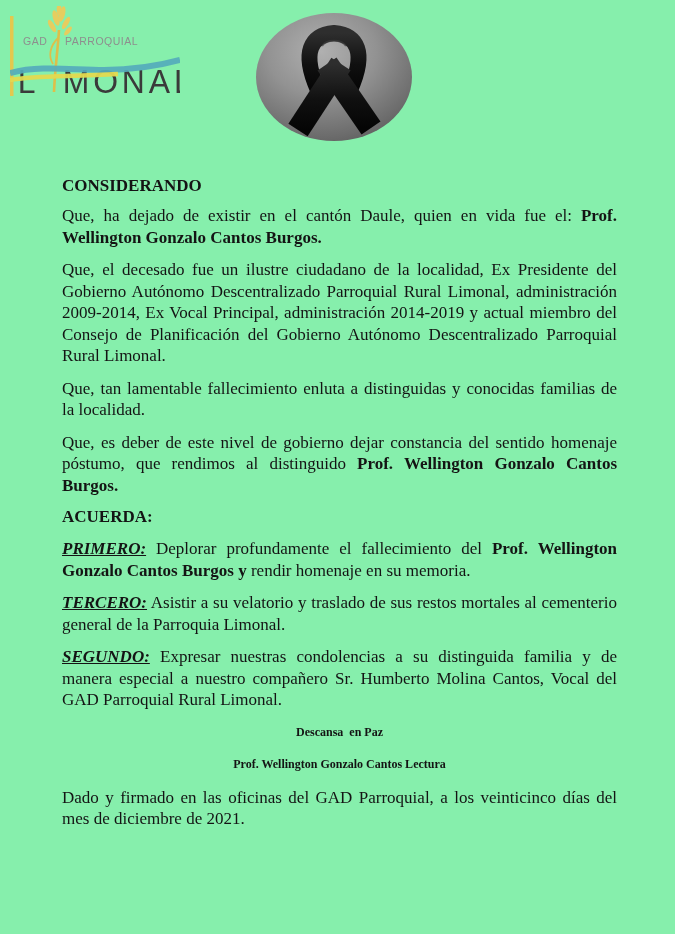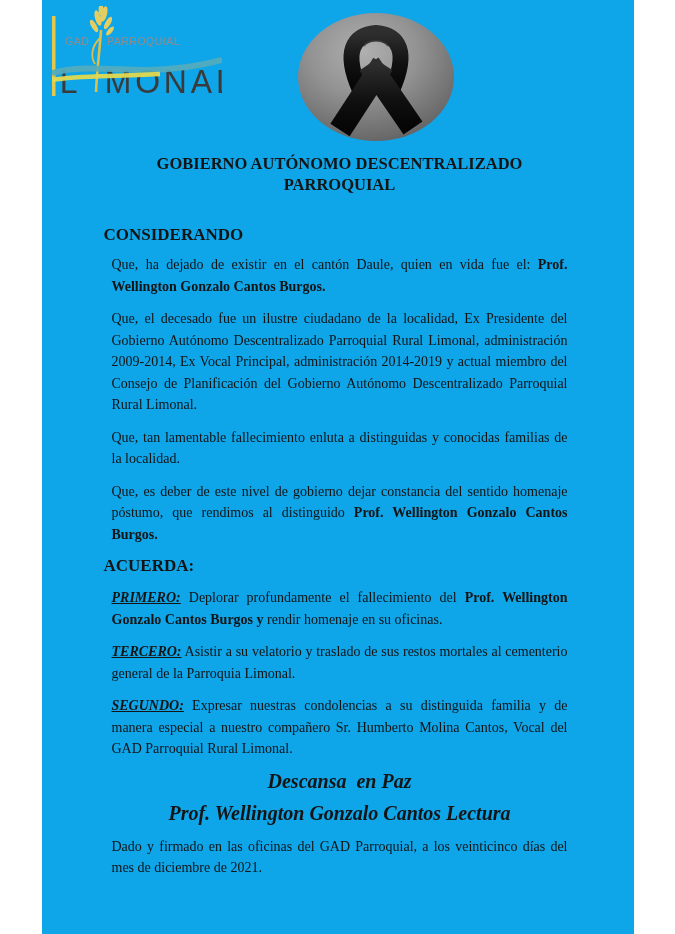--- a/index.html
+++ b/index.html
@@ -1,22 +1,22 @@
 <!DOCTYPE html>
 <html><head>
 <meta charset="utf-8">
 <style>
   * { box-sizing: border-box; }
   html, body { margin: 0; padding: 0; background: #ffffff; }
   .page {
     position: relative;
-    width: 592px;
+    width: 675px;
     height: 934px;
     margin: 0 auto;
-    background: #0ea5e9;
+    background: #86efac;
     font-family: "Liberation Serif", serif;
     color: #141414;
     overflow: hidden;
   }
   .masthead { position: relative; height: 146px; }
   .logo { position: absolute; left: 10px; top: 6px; width: 170px; height: 104px; }
   .ribbon { position: absolute; left: 252px; top: 6px; width: 166px; height: 140px; }
 
   .content { padding: 0 58px 0 62px; }
 
@@ -32,41 +32,40 @@
   .section-heading {
     text-align: left;
     font-weight: bold;
     font-size: 17px;
     line-height: 21px;
   }
   .sh-considerando { margin: 29px 0 0; }
   .sh-acuerda { margin: 10px 0 4px; }
 
   .body-p {
-    margin: 11px 8px 0;
-    font-size: 14px;
+    margin: 11px 0 0;
+    font-size: 17px;
     line-height: 21.5px;
     text-align: justify;
   }
   .body-p.firstp { margin-top: 9px; }
 
   .item-label {
     font-weight: bold;
     text-decoration: underline;
     font-style: italic;
   }
 
   .closing {
     margin: 11px 0 0;
     text-align: center;
     font-weight: bold;
-    font-size: 20px;
+    font-size: 12px;
     line-height: 21.5px;
     white-space: pre-wrap;
-    font-style: italic;
   }
   b { font-weight: bold; }
 </style>
 </head>
 <body>
 
 <div class="page">
 
   <header class="masthead">
 
@@ -122,35 +121,34 @@
           <path d="M75,58 L119,122" stroke="url(#ribG)" stroke-width="23"></path>
           <path d="M70,40 C74,33 90,33 94,40" fill="none" stroke="#3c3c3c" stroke-width="2" opacity="0.6"></path>
         </g>
       </svg>
     </div>
 
   </header>
 
   <main class="content">
 
-    <p class="title first">GOBIERNO AUTÓNOMO DESCENTRALIZADO PARROQUIAL</p>
 
     <p class="section-heading sh-considerando">CONSIDERANDO</p>
 
     <p class="body-p firstp"><span>Que, ha dejado de existir en el cantón Daule, quien en vida fue el: </span><b>Prof. Wellington Gonzalo Cantos Burgos.</b></p>
 
     <p class="body-p">Que, el decesado fue un ilustre ciudadano de la localidad, Ex Presidente del Gobierno Autónomo Descentralizado Parroquial Rural Limonal, administración 2009-2014, Ex Vocal Principal, administración 2014-2019 y actual miembro del Consejo de Planificación del Gobierno Autónomo Descentralizado Parroquial Rural Limonal.</p>
 
     <p class="body-p">Que, tan lamentable fallecimiento enluta a distinguidas y conocidas familias de la localidad.</p>
 
     <p class="body-p"><span>Que, es deber de este nivel de gobierno dejar constancia del sentido homenaje póstumo, que rendimos al distinguido </span><b>Prof. Wellington Gonzalo Cantos Burgos.</b></p>
 
     <p class="section-heading sh-acuerda">ACUERDA:</p>
 
-    <p class="body-p"><span class="item-label">PRIMERO:</span><span> Deplorar profundamente el fallecimiento del </span><b>Prof. Wellington Gonzalo Cantos Burgos y</b><span> rendir homenaje en su oficinas.</span></p>
+    <p class="body-p"><span class="item-label">PRIMERO:</span><span> Deplorar profundamente el fallecimiento del </span><b>Prof. Wellington Gonzalo Cantos Burgos y</b><span> rendir homenaje en su memoria.</span></p>
 
     <p class="body-p"><span class="item-label">TERCERO:</span><span> Asistir a su velatorio y traslado de sus restos mortales al cementerio general de la Parroquia Limonal.</span></p>
 
     <p class="body-p"><span class="item-label">SEGUNDO:</span><span> Expresar nuestras condolencias a su distinguida familia y de manera especial a nuestro compañero Sr. Humberto Molina Cantos, Vocal del GAD Parroquial Rural Limonal.</span></p>
 
 
     <p class="closing">Descansa  en Paz</p>
     <p class="closing">Prof. Wellington Gonzalo Cantos Lectura</p>
 
     <p class="body-p">Dado y firmado en las oficinas del GAD Parroquial, a los veinticinco días del mes de diciembre de 2021.</p>

